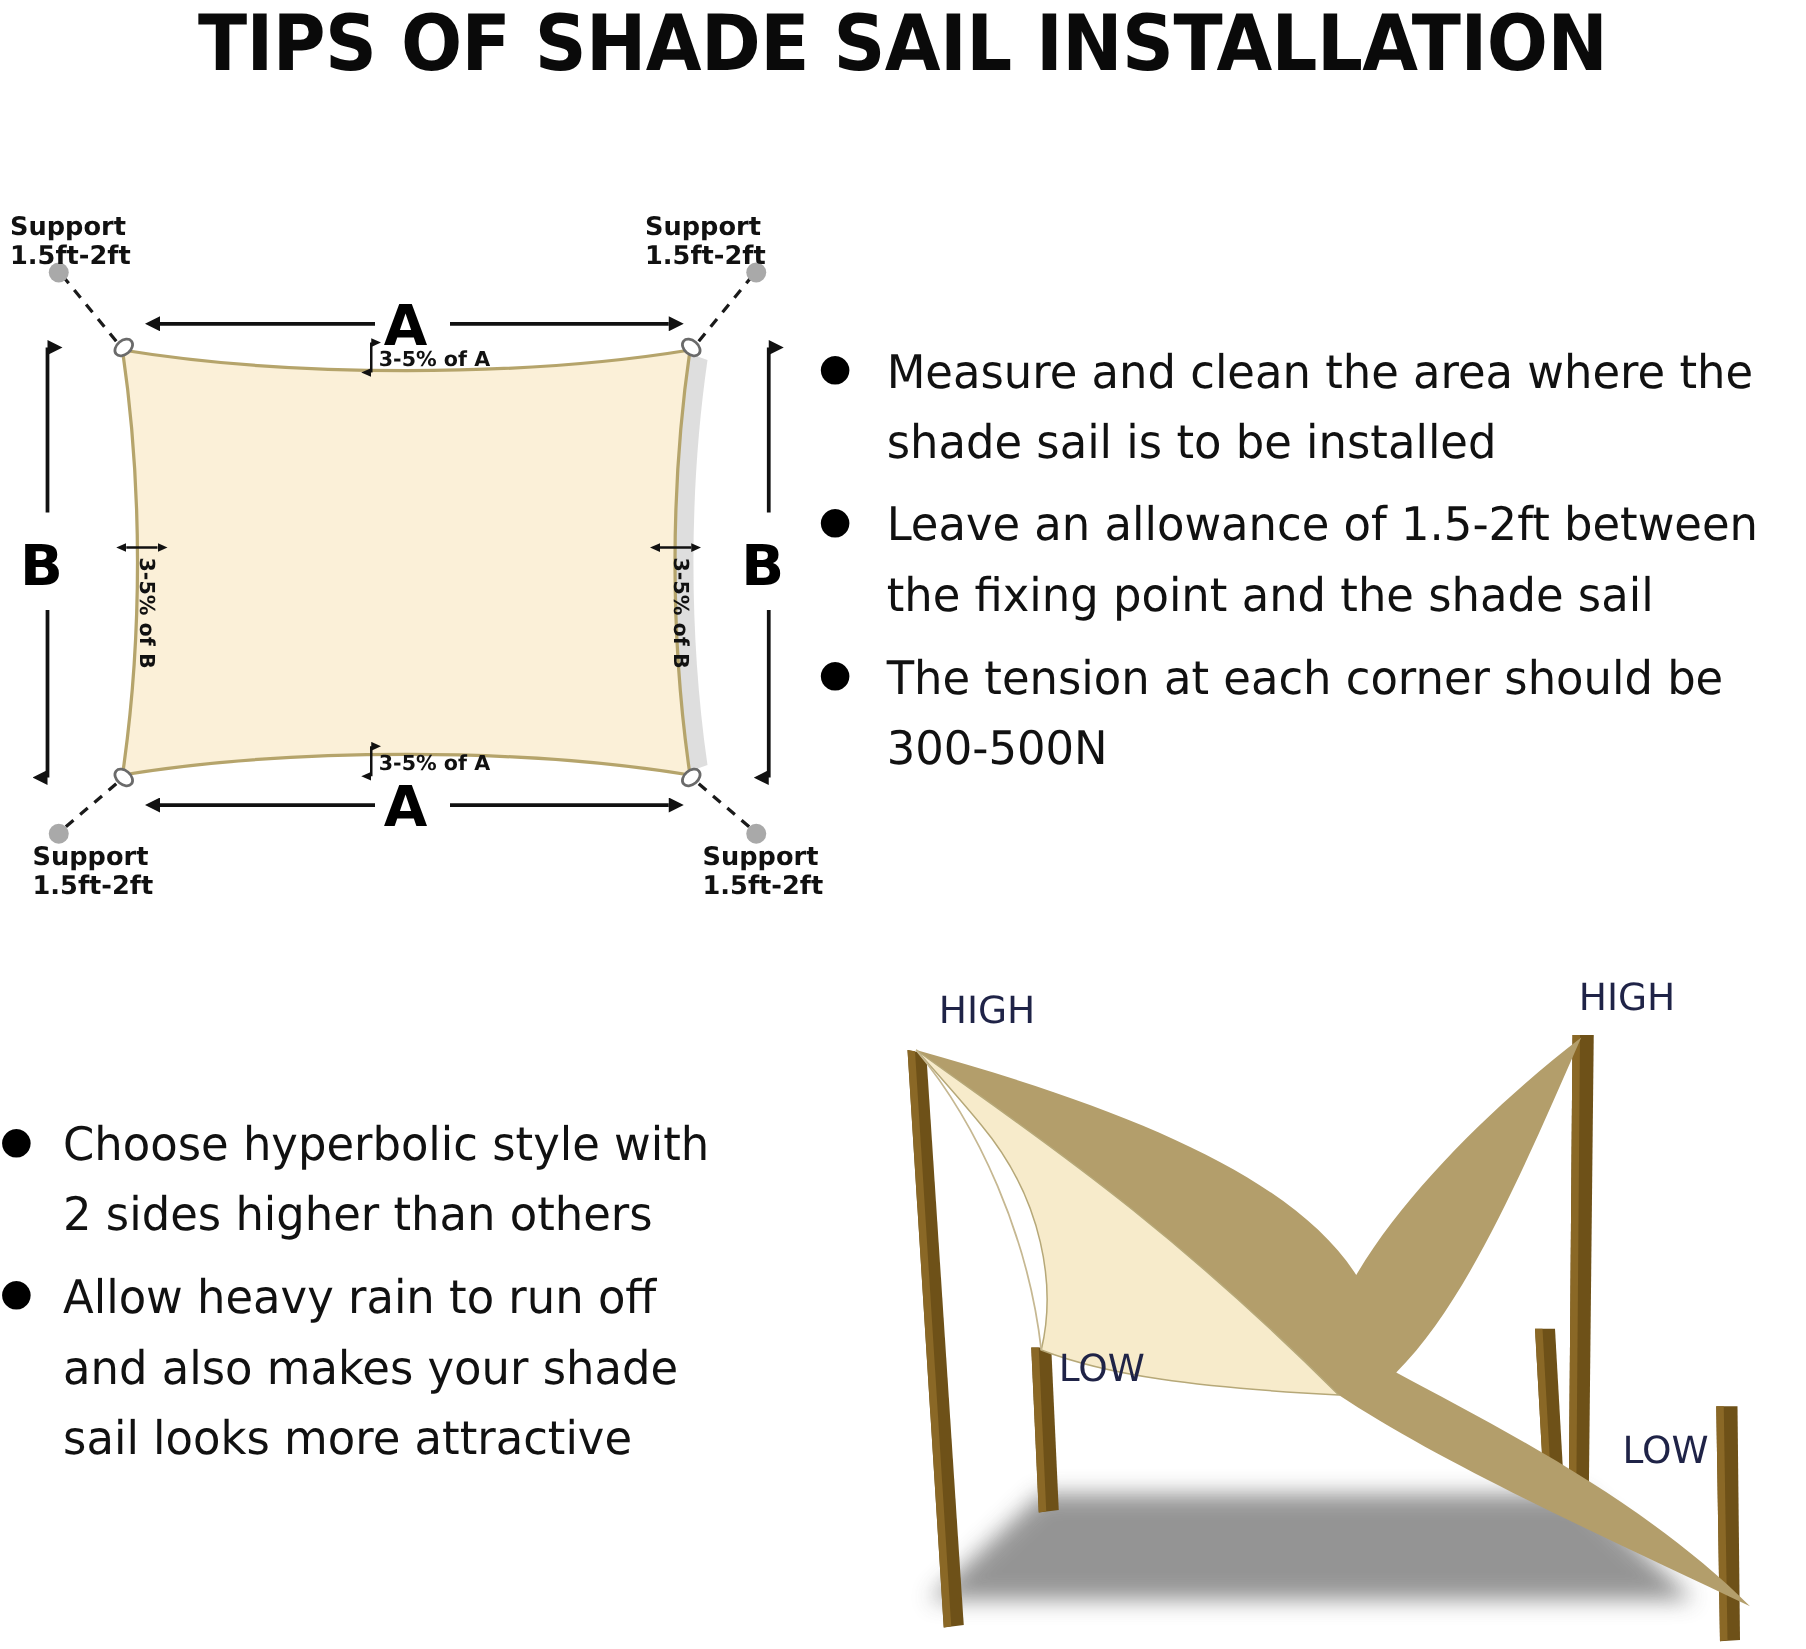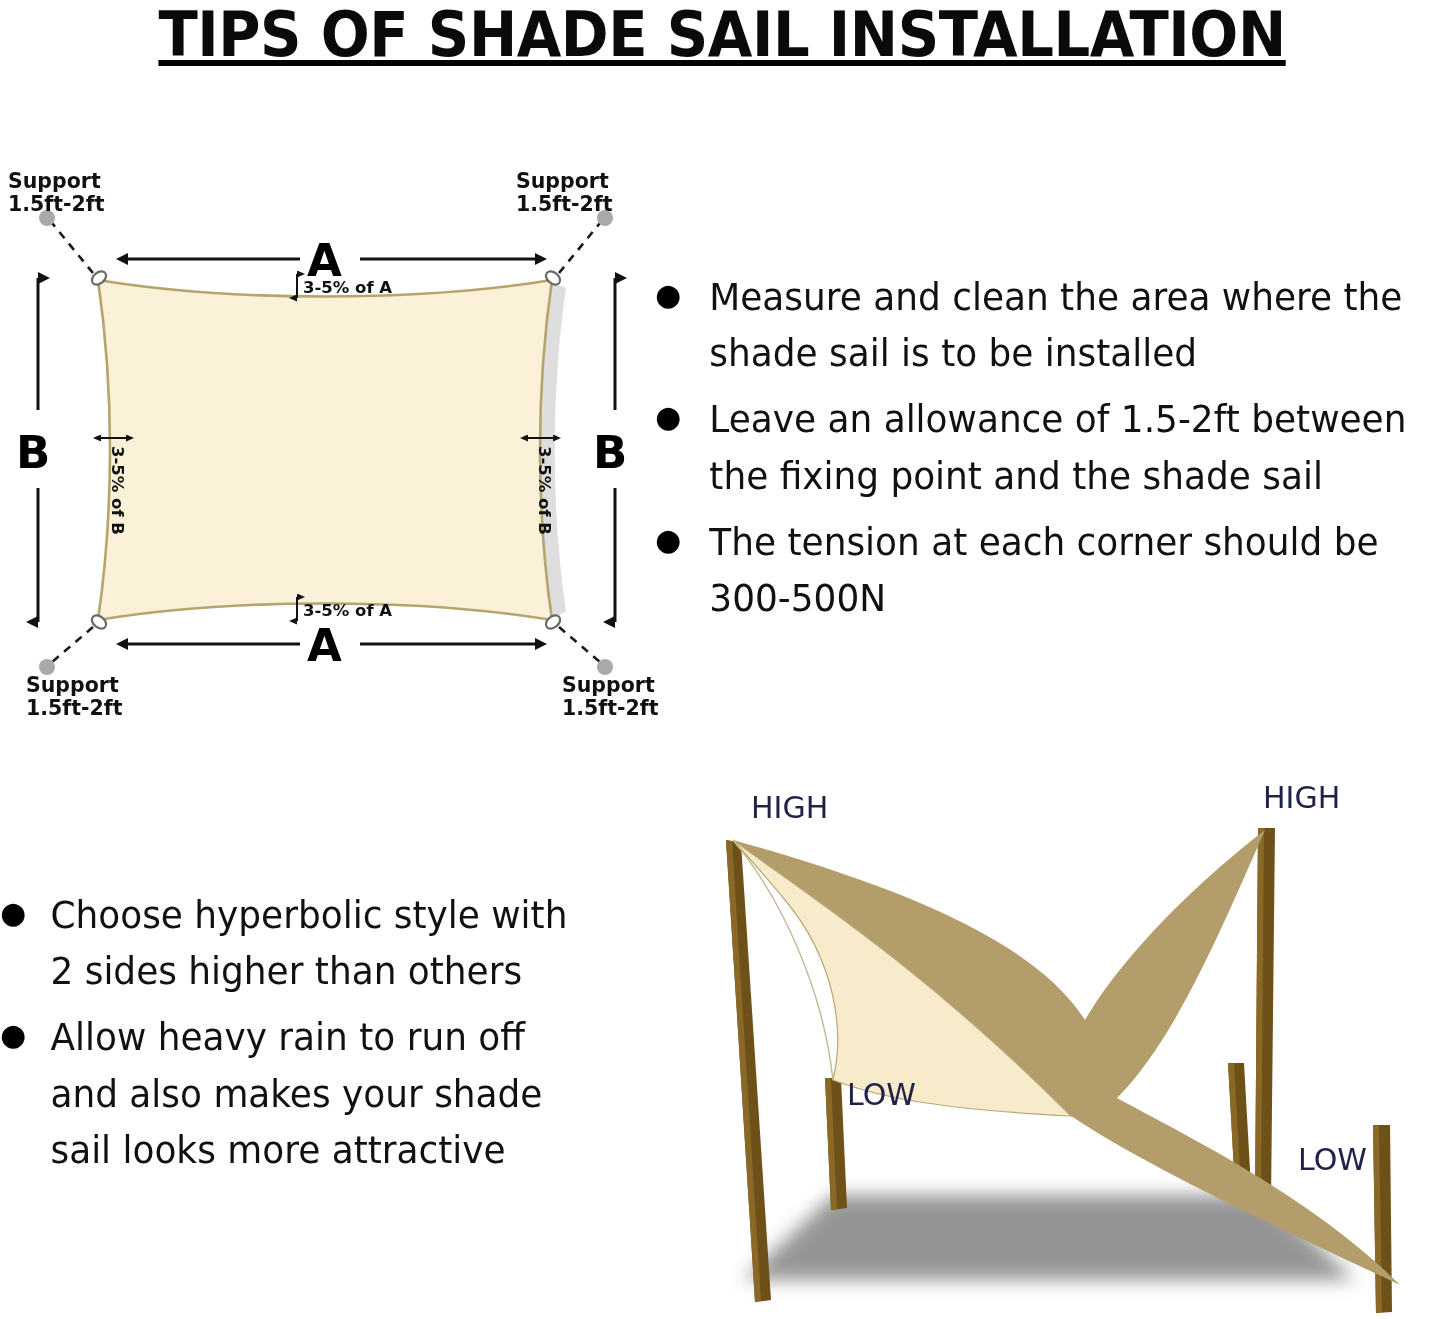--- a/index.html
+++ b/index.html
@@ -19,21 +19,20 @@
   
   #title-bar {
     position: absolute;
     left: 0;
     top: 0;
     width: 1445px;
     height: 70px;
     display: flex;
     align-items: center;
     justify-content: center;
-    text-decoration: underline;
   }
   #page-title {
     font-family: "DejaVu Sans", "Liberation Sans", sans-serif;
     font-weight: 700;
     font-size: 62px;
     line-height: 62px;
     letter-spacing: -0.5px;
     transform: scaleX(0.93);
     transform-origin: center center;
     white-space: nowrap;

